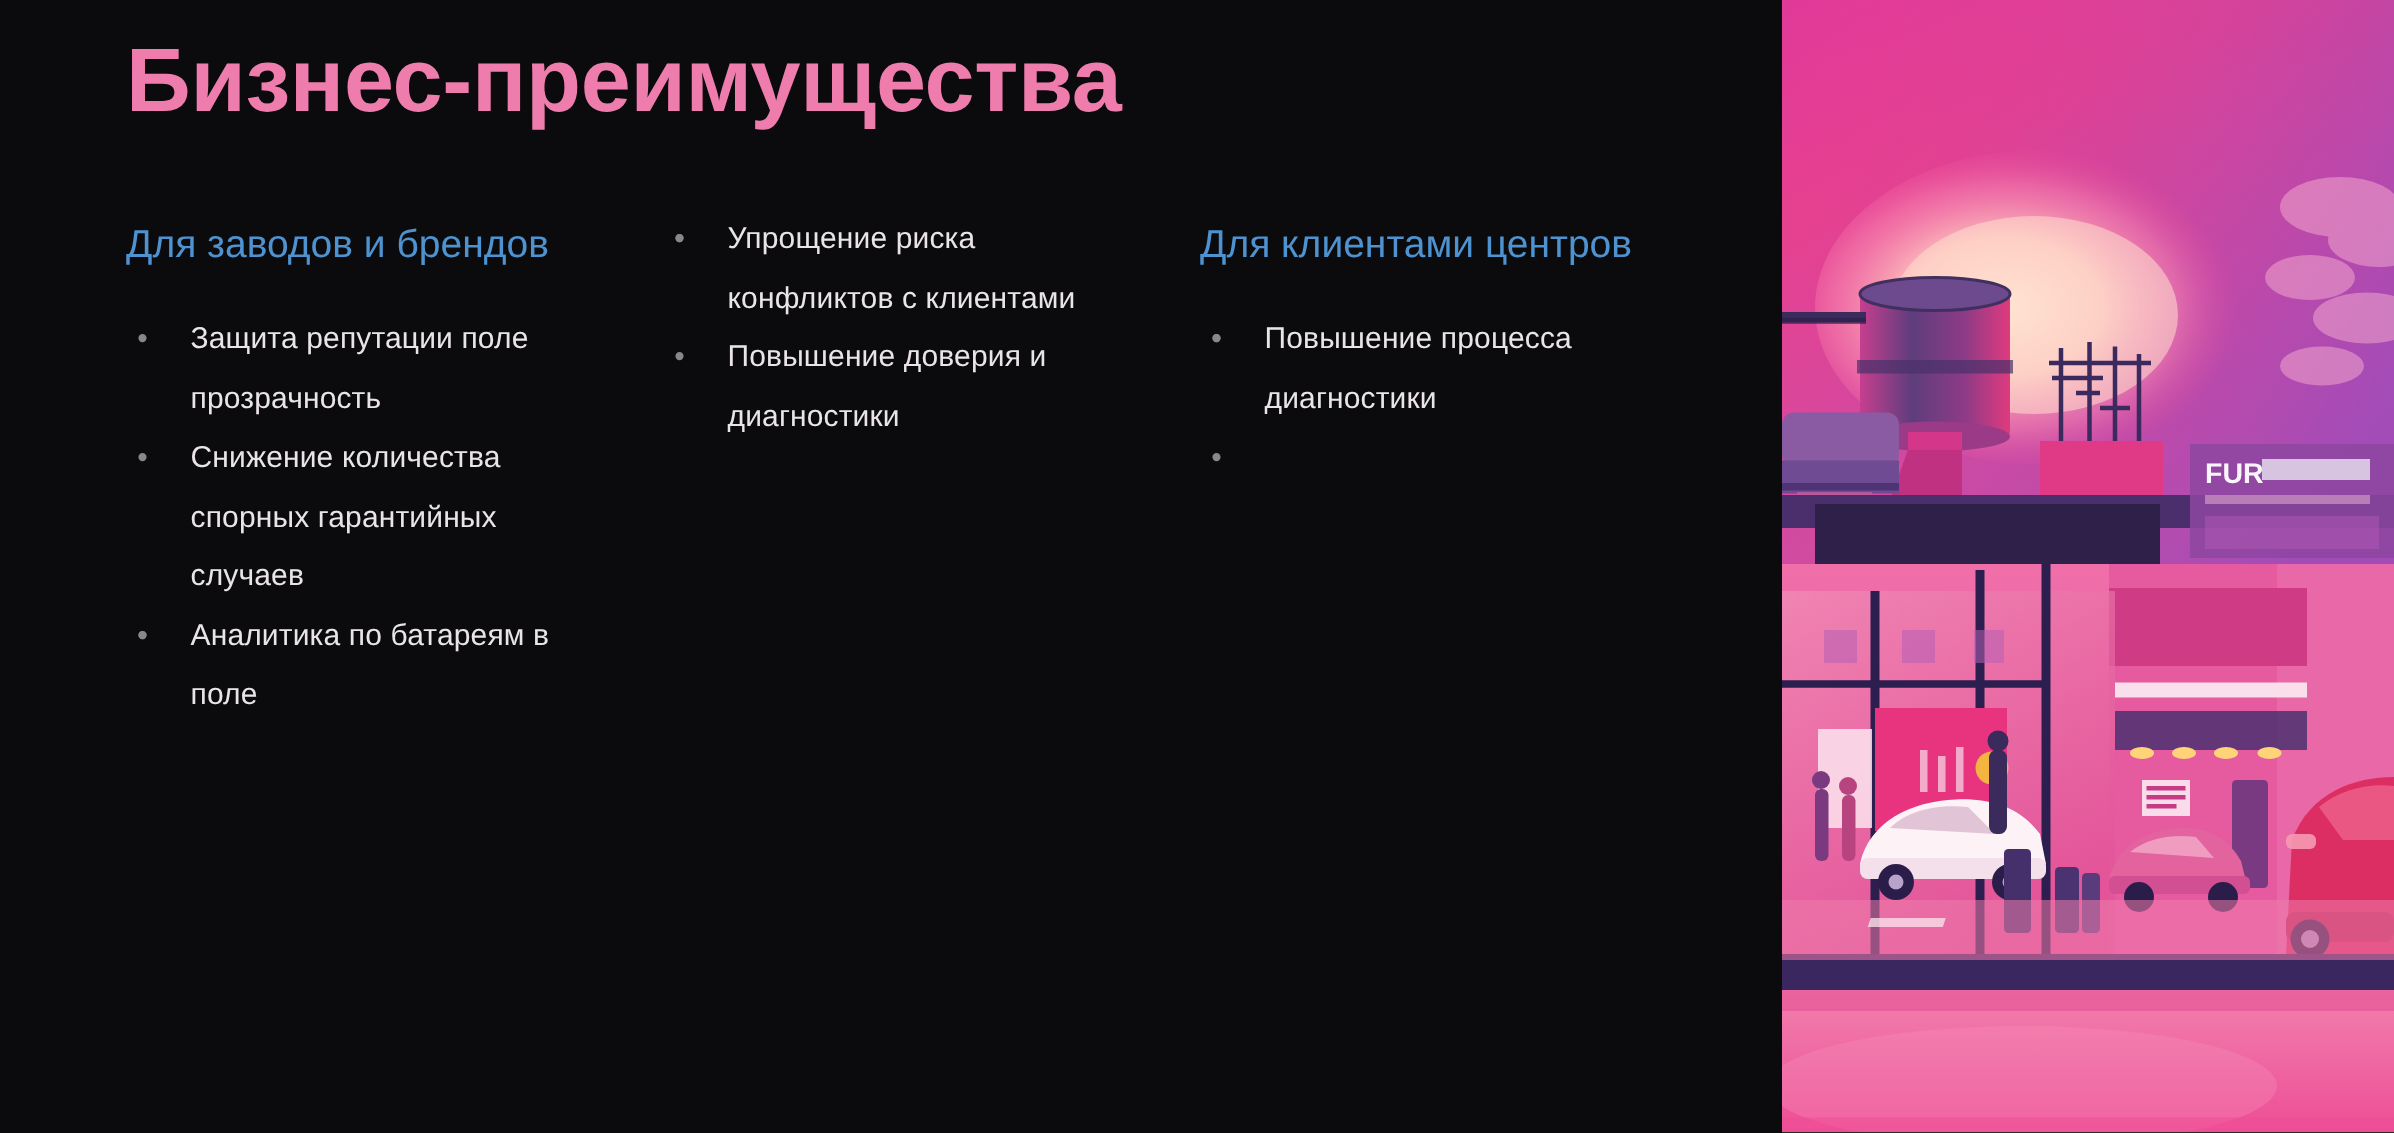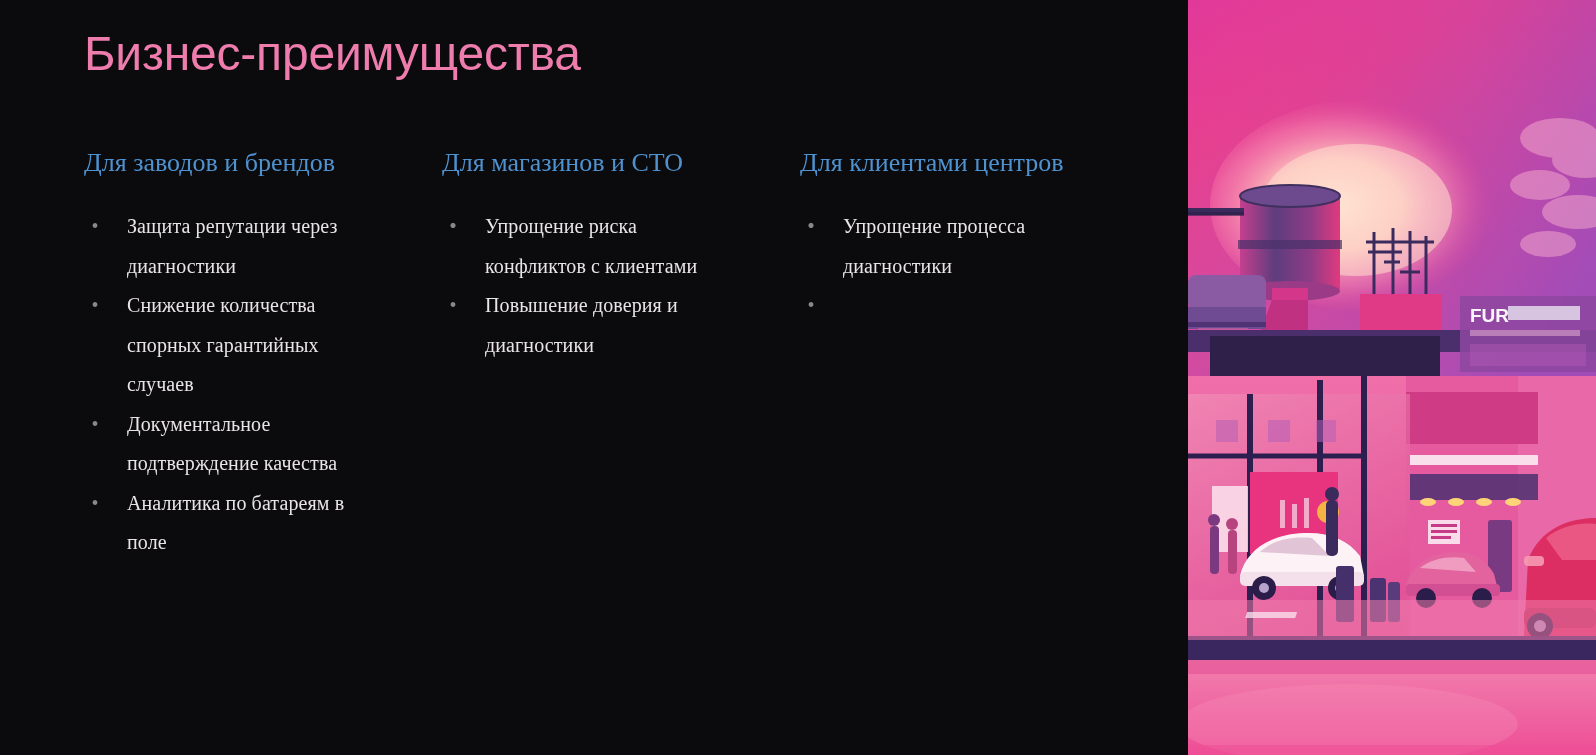--- a/index.html
+++ b/index.html
@@ -25,41 +25,40 @@
     top: 0;
     width: 1188px;
     height: 755px;
     background: #0b0b0d;
   }
 
   #page-title {
     position: absolute;
     left: 84px;
     top: 8px;
-    font-size: 48px;
+    font-size: 60px;
     line-height: 70px;
-    font-weight: 400;
+    font-weight: 700;
     letter-spacing: -0.2px;
     color: #ee7cad;
     white-space: nowrap;
     margin-top: 11px;
   }
 
   #columns {
     position: absolute;
     left: 84px;
     top: 140px;
     width: 1060px;
     display: flex;
     gap: 0;
   }
   .column {
     width: 300px;
     margin-right: 58px;
-    font-family: Liberation Serif, serif;
   }
   .column:last-child { margin-right: 0; }
 
   .column-heading {
     font-size: 26px;
     line-height: 45px;
     font-weight: 400;
     color: #4e92d0;
     margin: 0 0 22px 0;
     letter-spacing: 0px;
@@ -120,39 +119,37 @@
 
     <h1 id="page-title">Бизнес-преимущества</h1>
 
     <div id="columns">
 
       <div class="column" id="col-0">
         <h2 class="column-heading">Для заводов и брендов</h2>
         <ul class="bullet-list">
           <li class="bullet-item">
             <span class="bullet-marker">•</span>
-            <span>Защита репутации через диагностики</span>
+            <span>Защита репутации поле прозрачность</span>
           </li>
           <li class="bullet-item">
             <span class="bullet-marker">•</span>
             <span>Снижение количества спорных гарантийных случаев</span>
           </li>
           <li class="bullet-item">
             <span class="bullet-marker">•</span>
-            <span>Документальное подтверждение качества</span>
           </li>
           <li class="bullet-item">
             <span class="bullet-marker">•</span>
             <span>Аналитика по батареям в поле</span>
           </li>
         </ul>
       </div>
 
       <div class="column" id="col-1">
-        <h2 class="column-heading">Для магазинов и СТО</h2>
         <ul class="bullet-list">
           <li class="bullet-item">
             <span class="bullet-marker">•</span>
           </li>
           <li class="bullet-item">
             <span class="bullet-marker">•</span>
             <span>Упрощение риска конфликтов с клиентами</span>
           </li>
           <li class="bullet-item">
             <span class="bullet-marker">•</span>
@@ -162,21 +159,21 @@
       </div>
 
       <div class="column" id="col-2">
         <h2 class="column-heading">Для клиентами центров</h2>
         <ul class="bullet-list">
           <li class="bullet-item">
             <span class="bullet-marker">•</span>
           </li>
           <li class="bullet-item">
             <span class="bullet-marker">•</span>
-            <span>Упрощение процесса диагностики</span>
+            <span>Повышение процесса диагностики</span>
           </li>
           <li class="bullet-item">
             <span class="bullet-marker">•</span>
           </li>
         </ul>
       </div>
 
     </div>
   </div>
 

